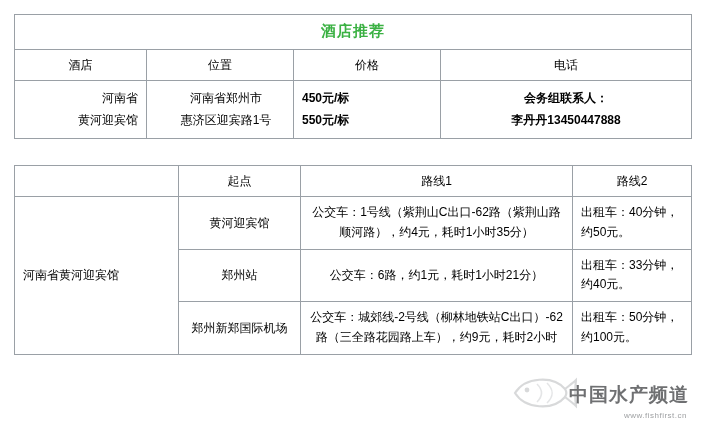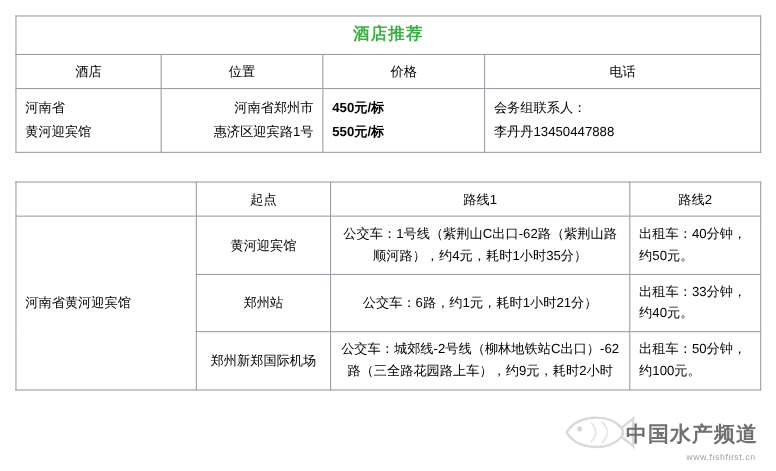--- a/index.html
+++ b/index.html
@@ -41,36 +41,37 @@
     color: #3bb143;
     font-weight: bold;
     font-size: 15px;
     padding: 5px 0 6px 0;
     letter-spacing: 1px;
   }
   .center {
     text-align: center;
   }
   .hotel-name-cell {
-    text-align: left;
+    text-align: right;
     line-height: 1.9;
   }
   .hotel-addr-cell {
-    text-align: right;
+    text-align: center;
     line-height: 1.9;
     padding-left: 20px;
   }
   .price-cell {
     text-align: left;
     line-height: 1.9;
     font-weight: bold;
   }
   .phone-cell {
-    text-align: left;
-    line-height: 1.9;
+    text-align: center;
+    line-height: 1.9;
+    font-weight: bold;
   }
   .gap {
     height: 26px;
   }
   .vert-cell {
     text-align: left;
     vertical-align: middle;
   }
   .route-cell {
     text-align: center;

